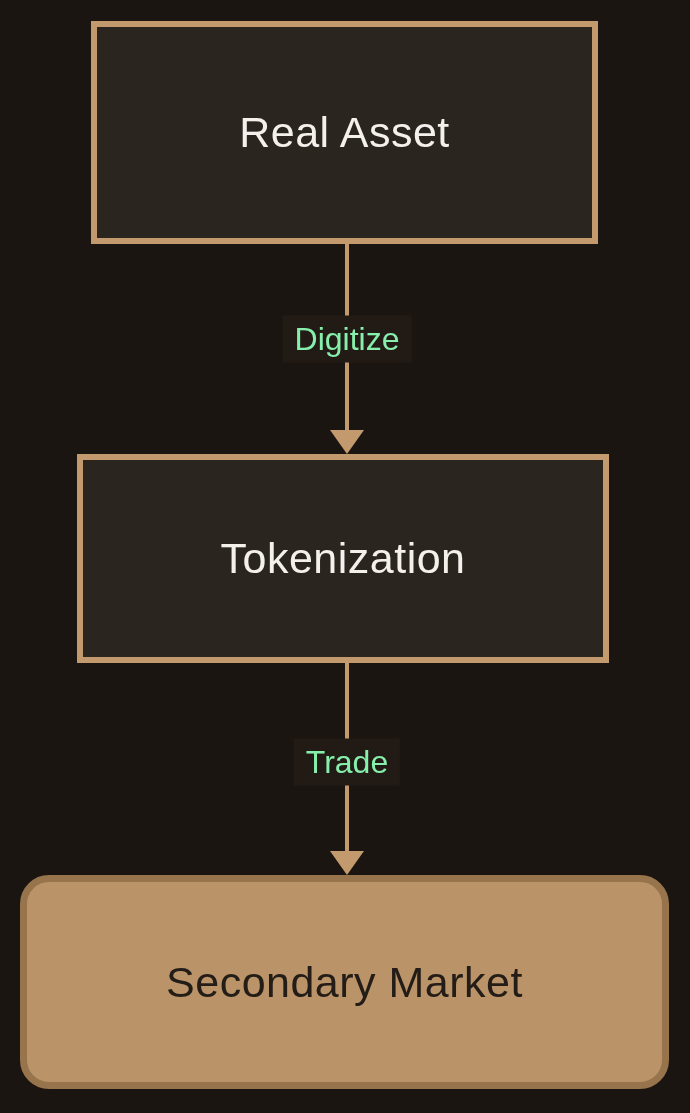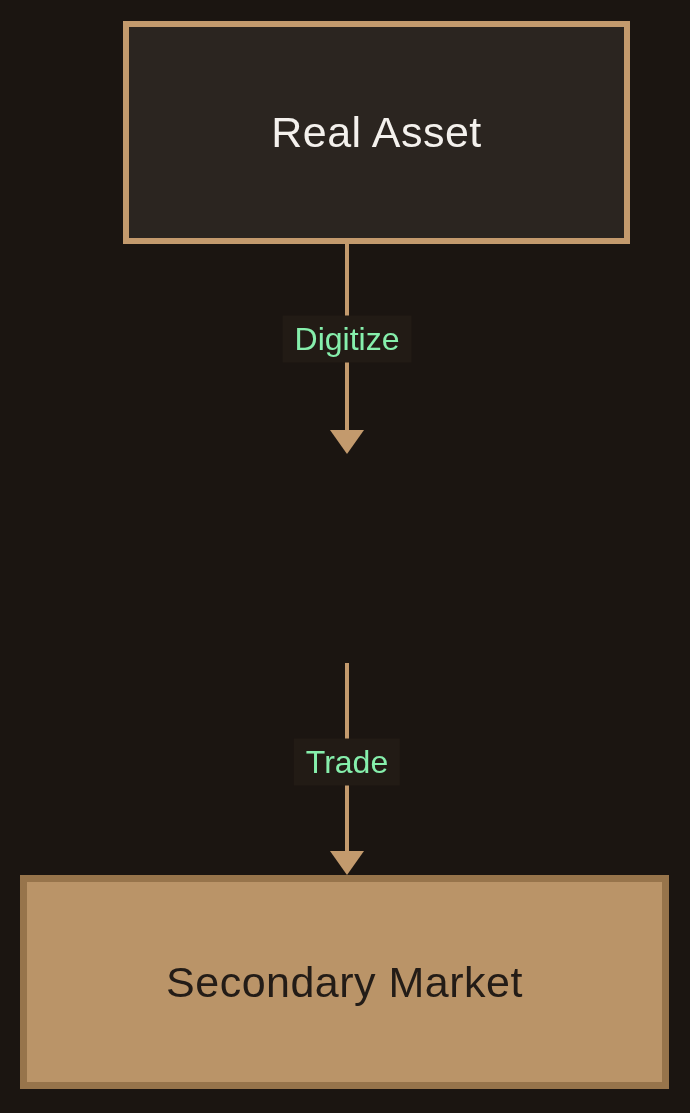--- a/index.html
+++ b/index.html
@@ -32,23 +32,23 @@
     background: #ba9468;
     border: 7px solid #97744b;
     color: #231c17;
   }
   .node-label {
     font-size: 43px;
     font-weight: 400;
     letter-spacing: 0.5px;
     white-space: nowrap;
   }
-  #node-real-asset   { left: 91px; top: 21px;  width: 507px; height: 223px; margin-left: 32px; }
+  #node-real-asset   { left: 91px; top: 21px;  width: 507px; height: 223px; }
   #node-tokenization { left: 77px; top: 454px; width: 532px; height: 209px; }
-  #node-secondary-market { left: 20px; top: 875px; width: 649px; height: 214px; }
+  #node-secondary-market { left: 20px; top: 875px; width: 649px; height: 214px; border-radius: 29px; }
 
   .edge-line {
     position: absolute;
     width: 4px;
     background: #c39a6d;
     left: 345px;
   }
   #edge-line-1 { top: 244px; height: 190px; }
   #edge-line-2 { top: 663px; height: 192px; }
 
@@ -83,20 +83,23 @@
 <div class="diagram">
 
   <div class="node node-dark" id="node-real-asset">
     <span class="node-label">Real Asset</span>
   </div>
 
   <div class="edge-line" id="edge-line-1"></div>
   <div class="arrowhead" id="arrowhead-1"></div>
   <div class="edge-label" id="edge-label-1">Digitize</div>
 
+  <div class="node node-dark" id="node-tokenization">
+    <span class="node-label">Tokenization</span>
+  </div>
 
   <div class="edge-line" id="edge-line-2"></div>
   <div class="arrowhead" id="arrowhead-2"></div>
   <div class="edge-label" id="edge-label-2">Trade</div>
 
   <div class="node node-highlight" id="node-secondary-market">
     <span class="node-label">Secondary Market</span>
   </div>
 
 </div>

